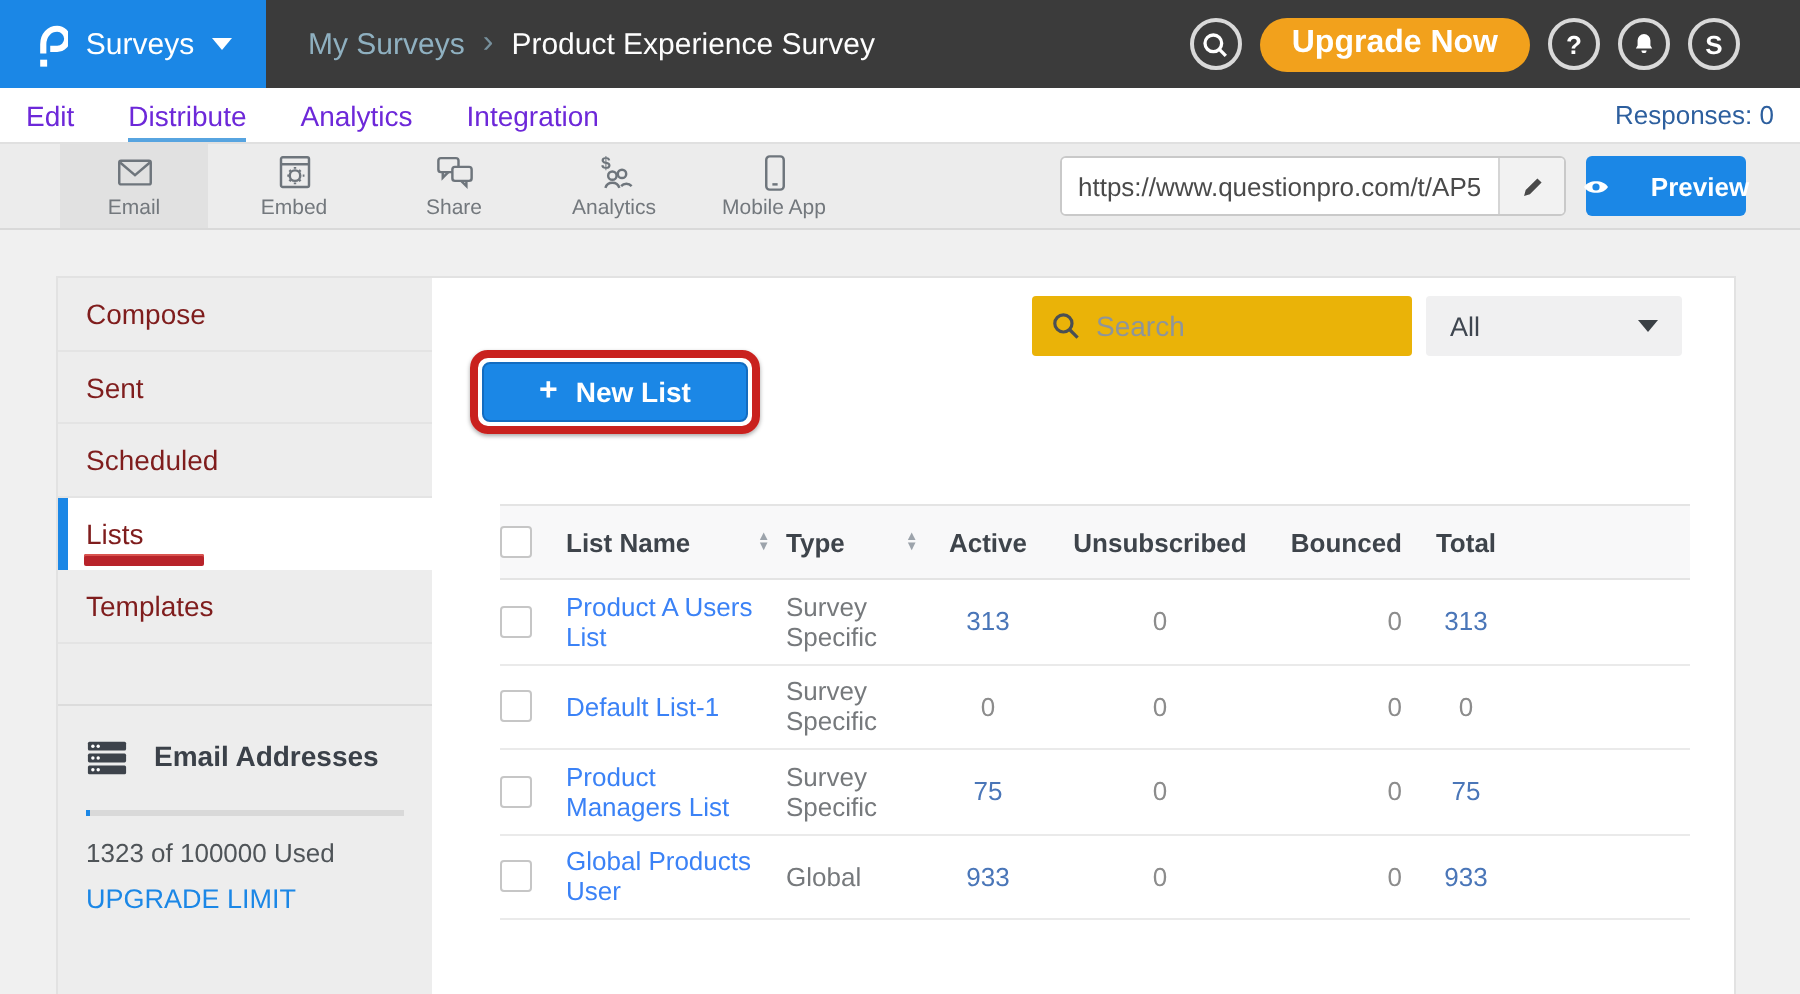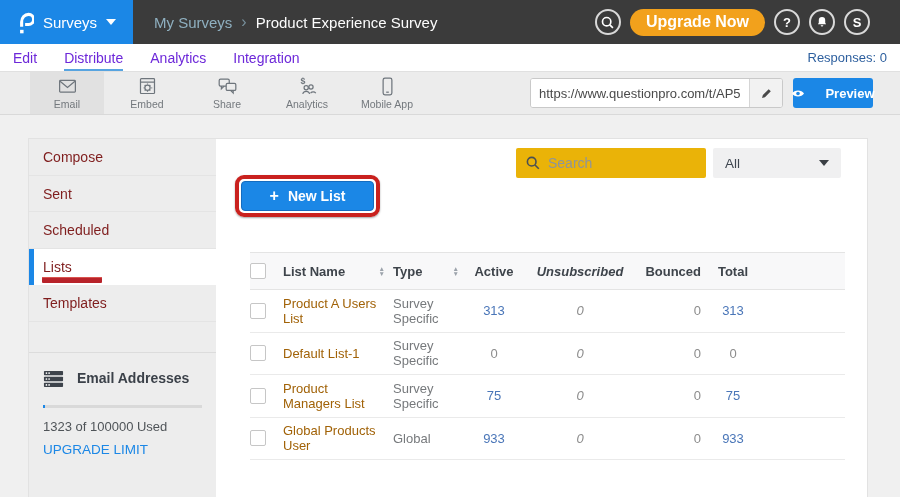--- a/index.html
+++ b/index.html
@@ -100,28 +100,28 @@
   .list-table { margin:113px 22px 0 34px; }
   .thead { display:flex; align-items:center; height:38px; background:#f8f8f9;
     border-top:1px solid #e4e4e4; border-bottom:1px solid #e4e4e4;
     font-size:13px; font-weight:bold; color:#3e444b; }
   .tr { display:flex; align-items:center; height:42.5px; border-bottom:1px solid #eaeaea;
     font-size:13px; }
   .c-check { width:33px; flex:none; display:flex; align-items:center; }
   .c-name  { width:110px; flex:none; display:flex; align-items:center; justify-content:space-between; padding-right:8px; }
   .c-type  { width:74px; flex:none; display:flex; align-items:center; justify-content:space-between; padding-right:8px; }
   .c-active{ width:54px; flex:none; text-align:center; }
-  .c-unsub { width:118px; flex:none; text-align:center;font-style:italic; }
+  .c-unsub { width:118px; flex:none; text-align:center; }
   .c-bounced{ width:62px; flex:none; text-align:right; }
   .c-total { width:64px; flex:none; text-align:center; }
   .checkbox { width:16px; height:16px; border:1px solid #c6c6c6; border-radius:2px;
     background:#fff; cursor:pointer; }
   .sort { display:flex; flex-direction:column; line-height:5px; font-size:6.5px;
     color:#9ca3ab; cursor:pointer; user-select:none; }
-  .name-link { color:#a16207; cursor:pointer; }
+  .name-link { color:#3b82f6; cursor:pointer; }
   .type-text { color:#76797c; }
   .num-link { color:#4a76b8; cursor:pointer; }
   .muted { color:#8c8c8c; }
 
   svg { display:block; }
 </style>
 </head>
 <body>
 
 <div class="topbar">

